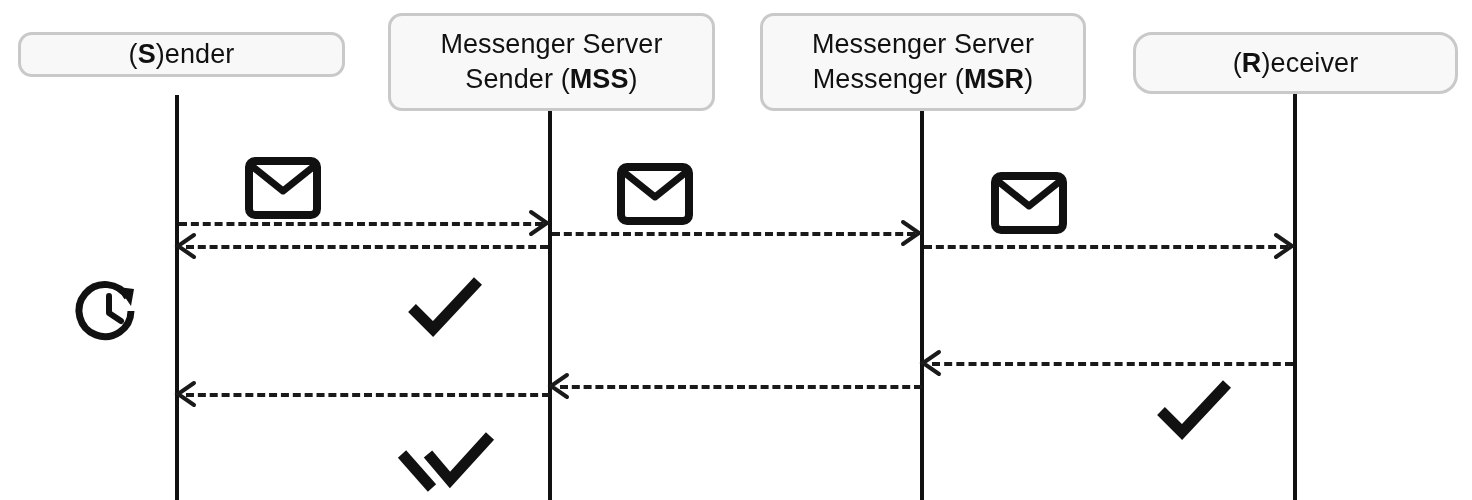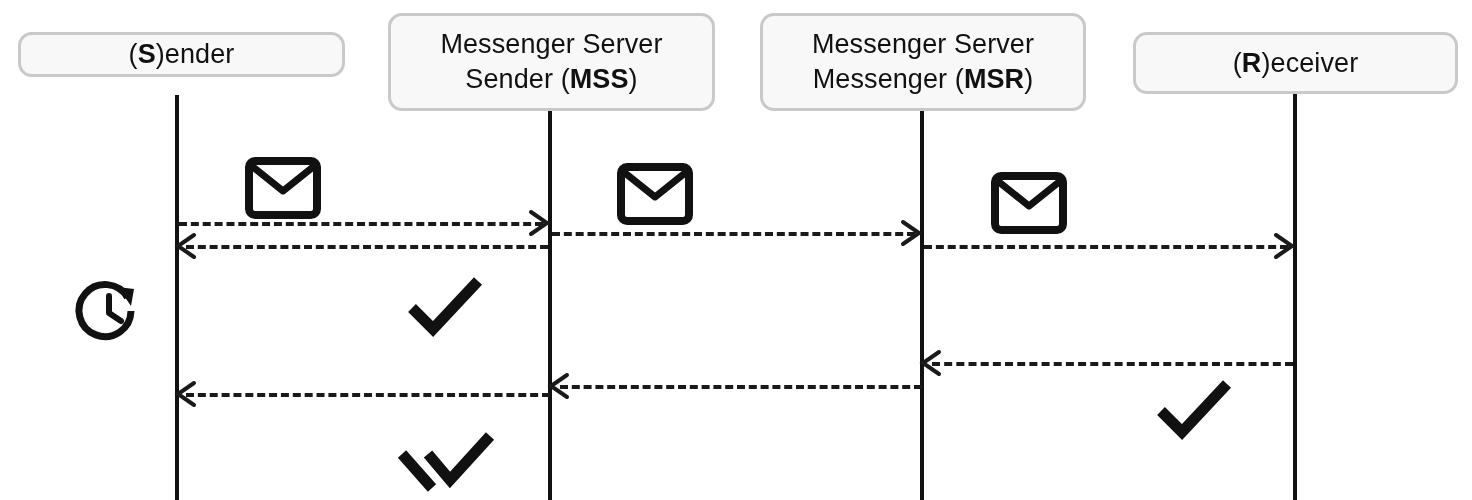--- a/index.html
+++ b/index.html
@@ -85,21 +85,21 @@
     </span>
   </div>
 
   <div class="participant-box" style="left:760px; top:13px; width:326px; height:98px;">
     <span class="label">
       <span>Messenger Server</span><br>
       <span>Messenger (</span><b>MSR</b><span>)</span>
     </span>
   </div>
 
-  <div class="participant-box" style="left:1133px; top:32px; width:325px; height:62px;">
+  <div class="participant-box" style="left:1133px; top:32px; width:325px; height:62px;border-radius:19px;">
     <span class="label">(<b>R</b><span>)eceiver</span></span>
   </div>
 
   <div class="lifeline" style="left:175px;  top:95px;  height:405px;"></div>
   <div class="lifeline" style="left:548px;  top:111px; height:389px;"></div>
   <div class="lifeline" style="left:920px;  top:111px; height:389px;"></div>
   <div class="lifeline" style="left:1293px; top:94px;  height:406px;"></div>
 
   <div class="msg-line" style="left:179px; top:222px; width:364px;"></div>
   <div class="arrowhead" style="left:527px; top:209px;">

